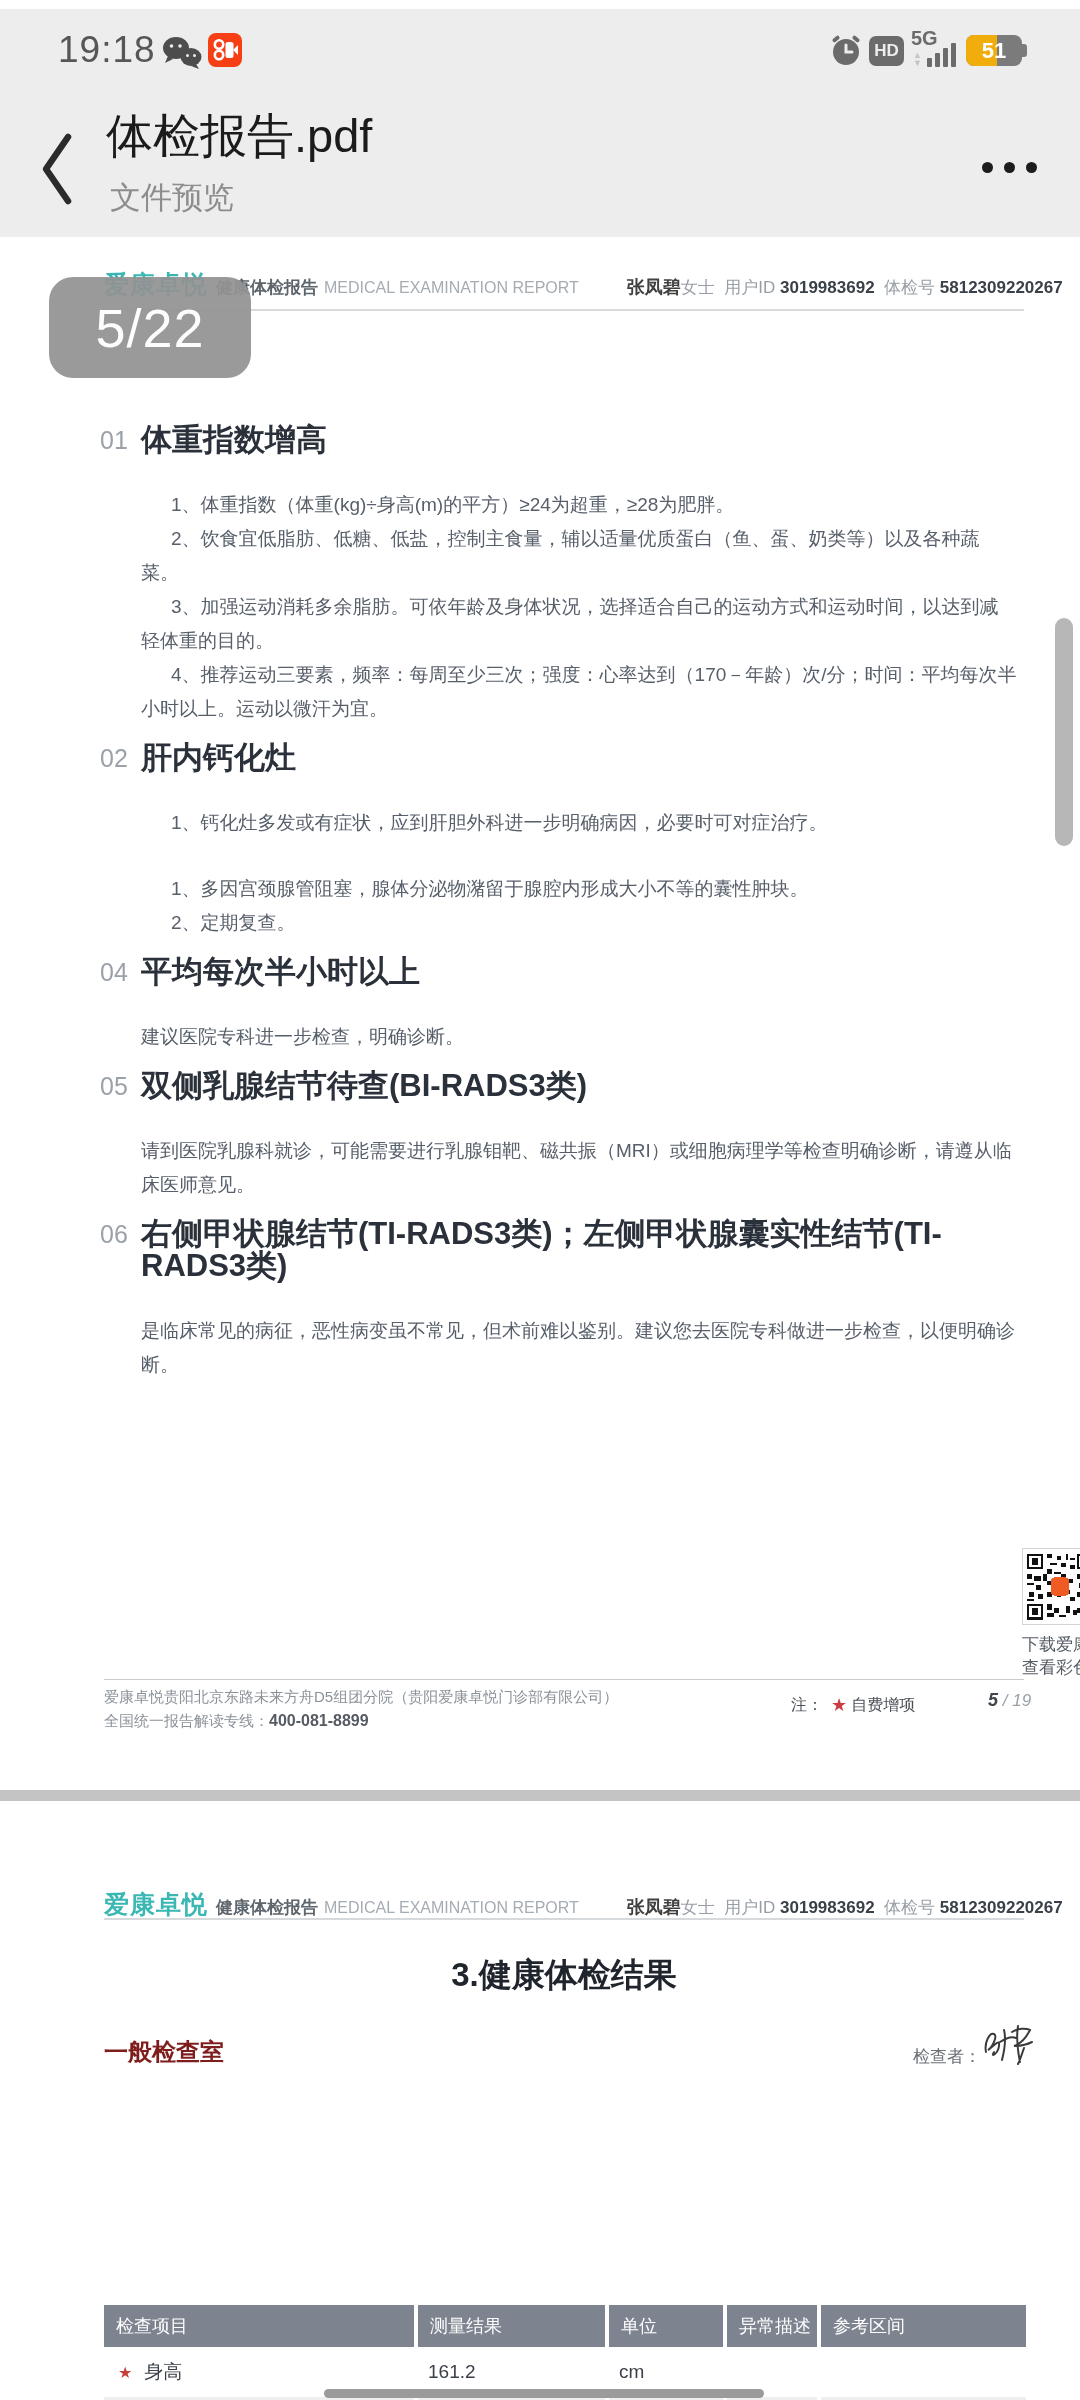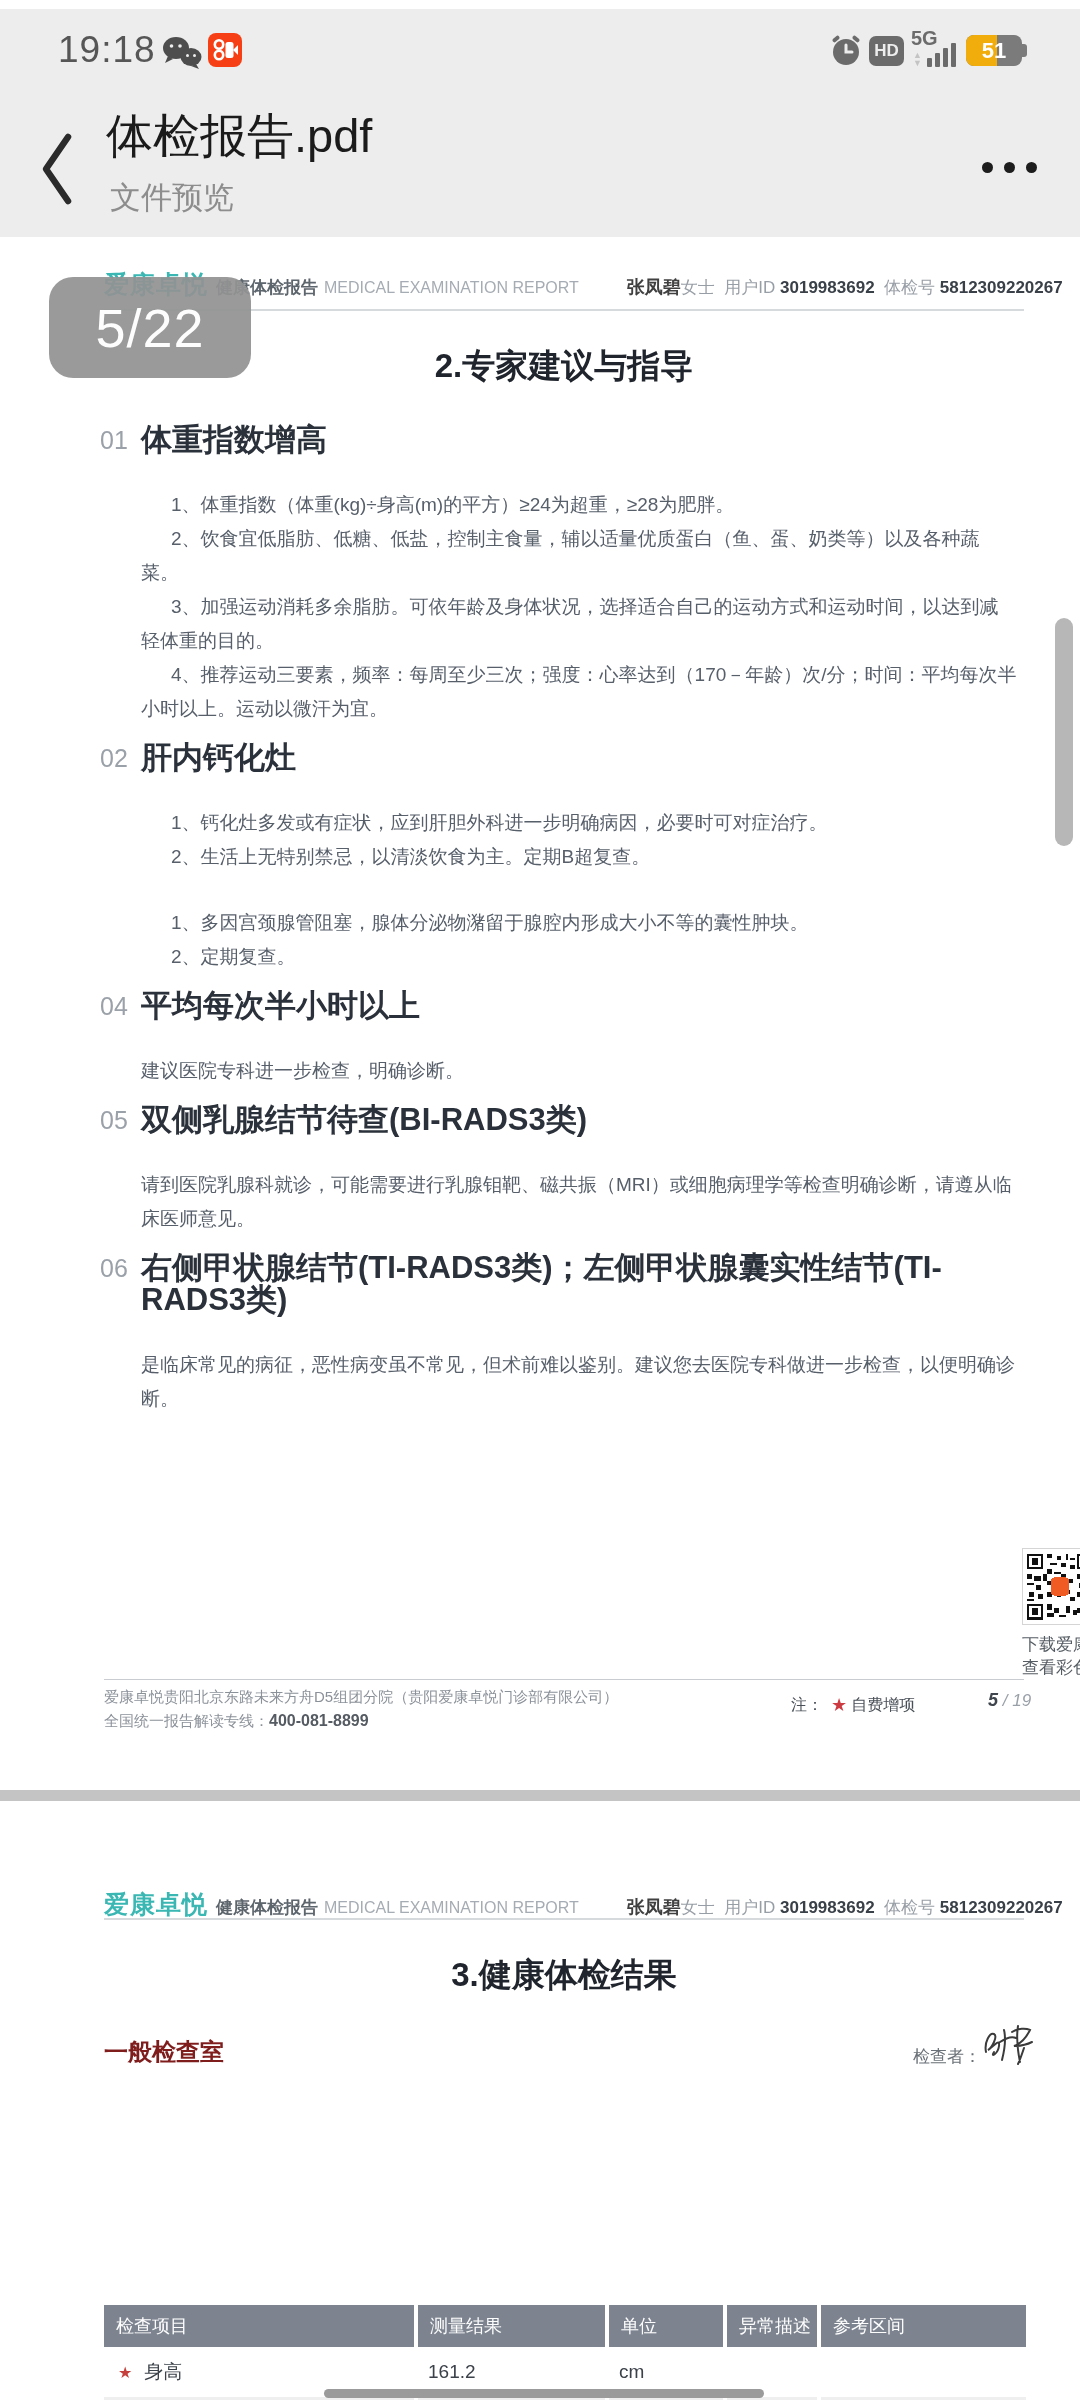--- a/index.html
+++ b/index.html
@@ -166,21 +166,20 @@
       <span class="rh-en">MEDICAL EXAMINATION REPORT</span>
       <span class="rh-name">张凤碧</span>
       <span class="rh-meta">
         <span>女士</span>&nbsp;
         <span>用户ID</span> <b>3019983692</b>&nbsp;
         <span>体检号</span> <b>5812309220267</b>
       </span>
     </div>
     <div class="abs rep-rule" style="top:81px;"></div>
 
-    <div class="abs doc-title" style="top:116px;">2.专家建议与指导</div>
 
     <div id="sections" class="abs" style="top:196px;">
 
       <div class="section">
         <div class="sec-head">
             <span class="sec-num">01</span>
             <span class="sec-title">体重指数增高</span>
           </div>
         <div class="sec-body">
           <div class="ln">1、体重指数（体重(kg)÷身高(m)的平方）≥24为超重，≥28为肥胖。</div>
@@ -190,21 +189,20 @@
         </div>
       </div>
 
       <div class="section">
         <div class="sec-head">
             <span class="sec-num">02</span>
             <span class="sec-title">肝内钙化灶</span>
           </div>
         <div class="sec-body">
           <div class="ln">1、钙化灶多发或有症状，应到肝胆外科进一步明确病因，必要时可对症治疗。</div>
-          <div class="ln">2、生活上无特别禁忌，以清淡饮食为主。定期B超复查。</div>
         </div>
       </div>
 
       <div class="section">
         <div class="sec-body">
           <div class="ln">1、多因宫颈腺管阻塞，腺体分泌物潴留于腺腔内形成大小不等的囊性肿块。</div>
           <div class="ln">2、定期复查。</div>
         </div>
       </div>
 

